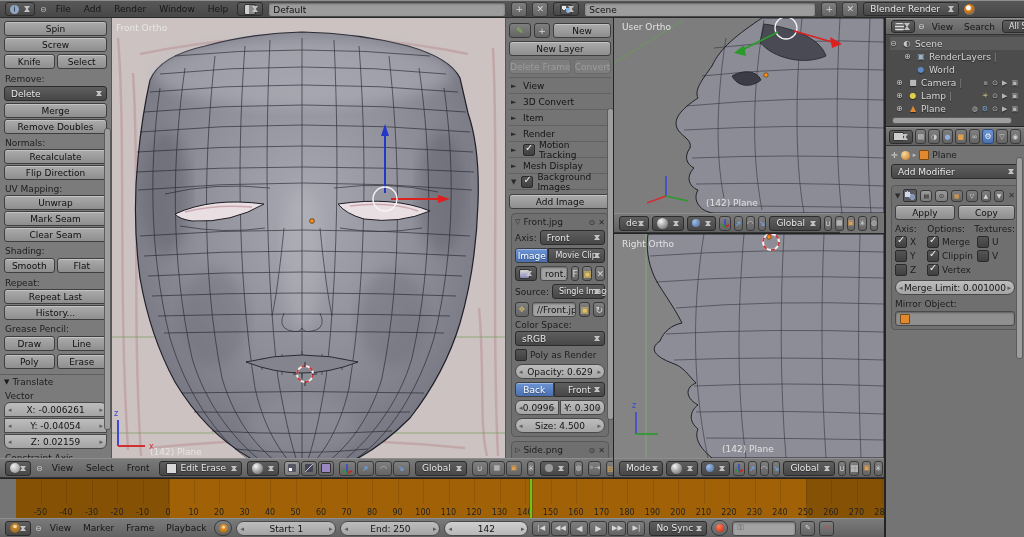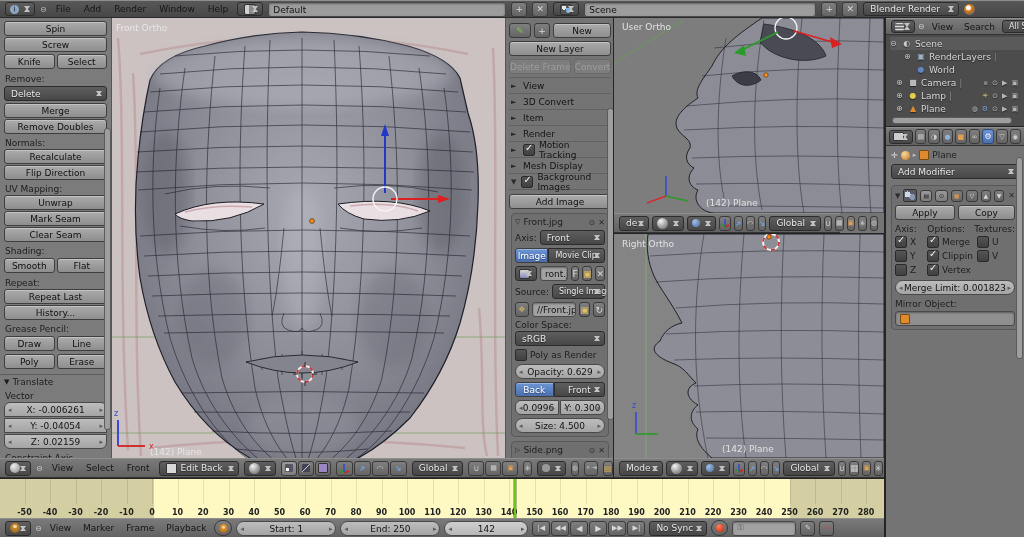--- a/index.html
+++ b/index.html
@@ -381,21 +381,21 @@
     <div class="hdrbar" style="position:absolute;left:0;top:440px;width:614px;height:20px;">
       <span class="dd" style="width:26px;padding-left:4px;">
           <span class="ic" style="width:10px;height:10px;border-radius:50%;background:radial-gradient(circle at 35% 30%,#eee,#888);"></span>
         </span>
       <span class="ic" style="color:#cfcfcf;font-size:8px;">⊖</span>
       <span class="menu">View</span>
       <span class="menu">Select</span>
       <span class="menu">Front</span>
       <span class="dd" style="width:92px;gap:4px;">
           <span class="ic" style="width:9px;height:9px;background:#d8d8d8;border:1px solid #333;border-radius:1px;"></span>
-          <span>Edit Back</span>
+          <span>Edit Erase</span>
         </span>
       <span class="dd" style="width:34px;padding-left:4px;">
           <span class="sphere"></span>
         </span>
       <span style="display:inline-flex;gap:1px;">
         <span class="icbtn on" style="width:16px;">
             <span class="ic" style="width:8px;height:8px;background:radial-gradient(circle at 30% 70%,#fff 1.5px,transparent 2px),#556;border-radius:1px;"></span>
           </span>
         <span class="icbtn" style="width:16px;">
             <span class="ic" style="width:8px;height:8px;background:linear-gradient(135deg,transparent 45%,#ccc 45%,#ccc 55%,transparent 55%),#445;border-radius:1px;"></span>
@@ -755,31 +755,31 @@
           <span class="lbl" style="width:32px;">Clippin</span>
         <span class="chk"></span>
           <span class="lbl">V</span>
       </div>
       <div class="row" style="margin:2px 0;">
         <span class="chk"></span>
           <span class="lbl" style="width:14px;">Z</span>
         <span class="chk on"></span>
           <span class="lbl">Vertex</span>
       </div>
-      <div class="fld" style="margin:4px 0;">Merge Limit: 0.001823</div>
+      <div class="fld" style="margin:4px 0;">Merge Limit: 0.001000</div>
       <div class="lbl" style="margin:3px 0 2px 0;">Mirror Object:</div>
       <div class="sunk" style="display:flex;align-items:center;gap:3px;background:#8f8f8f;">
           <span class="ic" style="width:8px;height:8px;background:#e0892f;border:1px solid #7a4a10;border-radius:1px;"></span>
         </div>
     </div>
     <div class="scroll-v" style="right:1px;top:30px;height:200px;"></div>
   </div>
 
   <div class="region" style="left:0;top:478px;width:885px;height:59px;border-top:1px solid #242424;border-right:1px solid #242424;box-sizing:border-box;">
-    <div style="position:absolute;left:0;top:0;width:885px;height:39px;background:#fef9c3;border-bottom:1px solid #3a3a3a;overflow:hidden;font-weight:bold;">
+    <div style="position:absolute;left:16px;top:0;width:885px;height:39px;background:#a16207;border-bottom:1px solid #3a3a3a;overflow:hidden;">
       <div style="position:absolute;left:0;top:0;width:154px;height:39px;background:rgba(0,0,0,.17);"></div>
       <div style="position:absolute;left:790px;top:0;width:95px;height:39px;background:rgba(0,0,0,.17);"></div>
     <div class="tl-grid" style="left: 24.5px;"></div>
         <span class="tl-tick" style="left: 9.5px;">-50</span>
         <div class="tl-grid" style="left: 50px;"></div>
         <span class="tl-tick" style="left: 35px;">-40</span>
         <div class="tl-grid" style="left: 75.5px;"></div>
         <span class="tl-tick" style="left: 60.5px;">-30</span>
         <div class="tl-grid" style="left: 101px;"></div>
         <span class="tl-tick" style="left: 86px;">-20</span>

